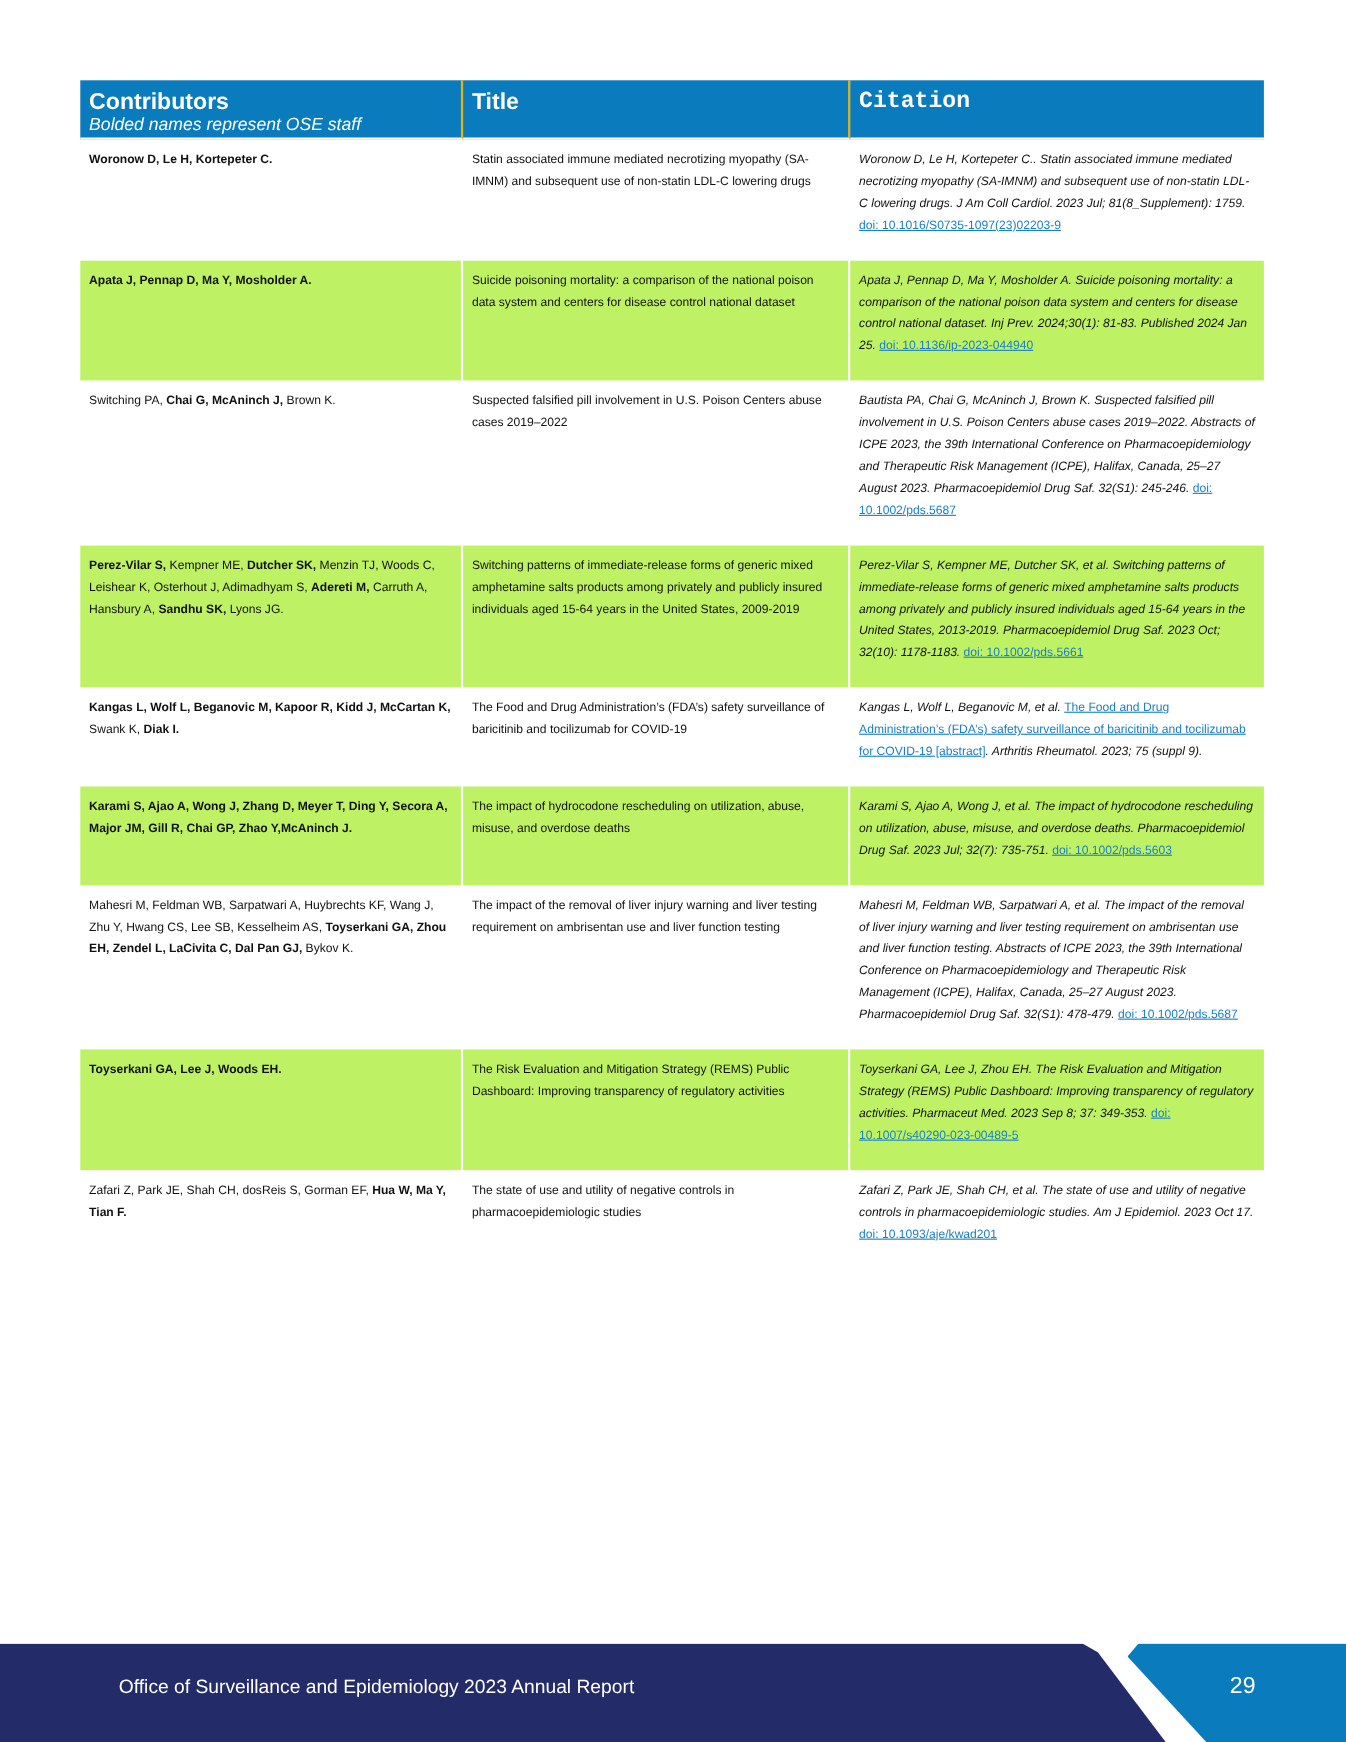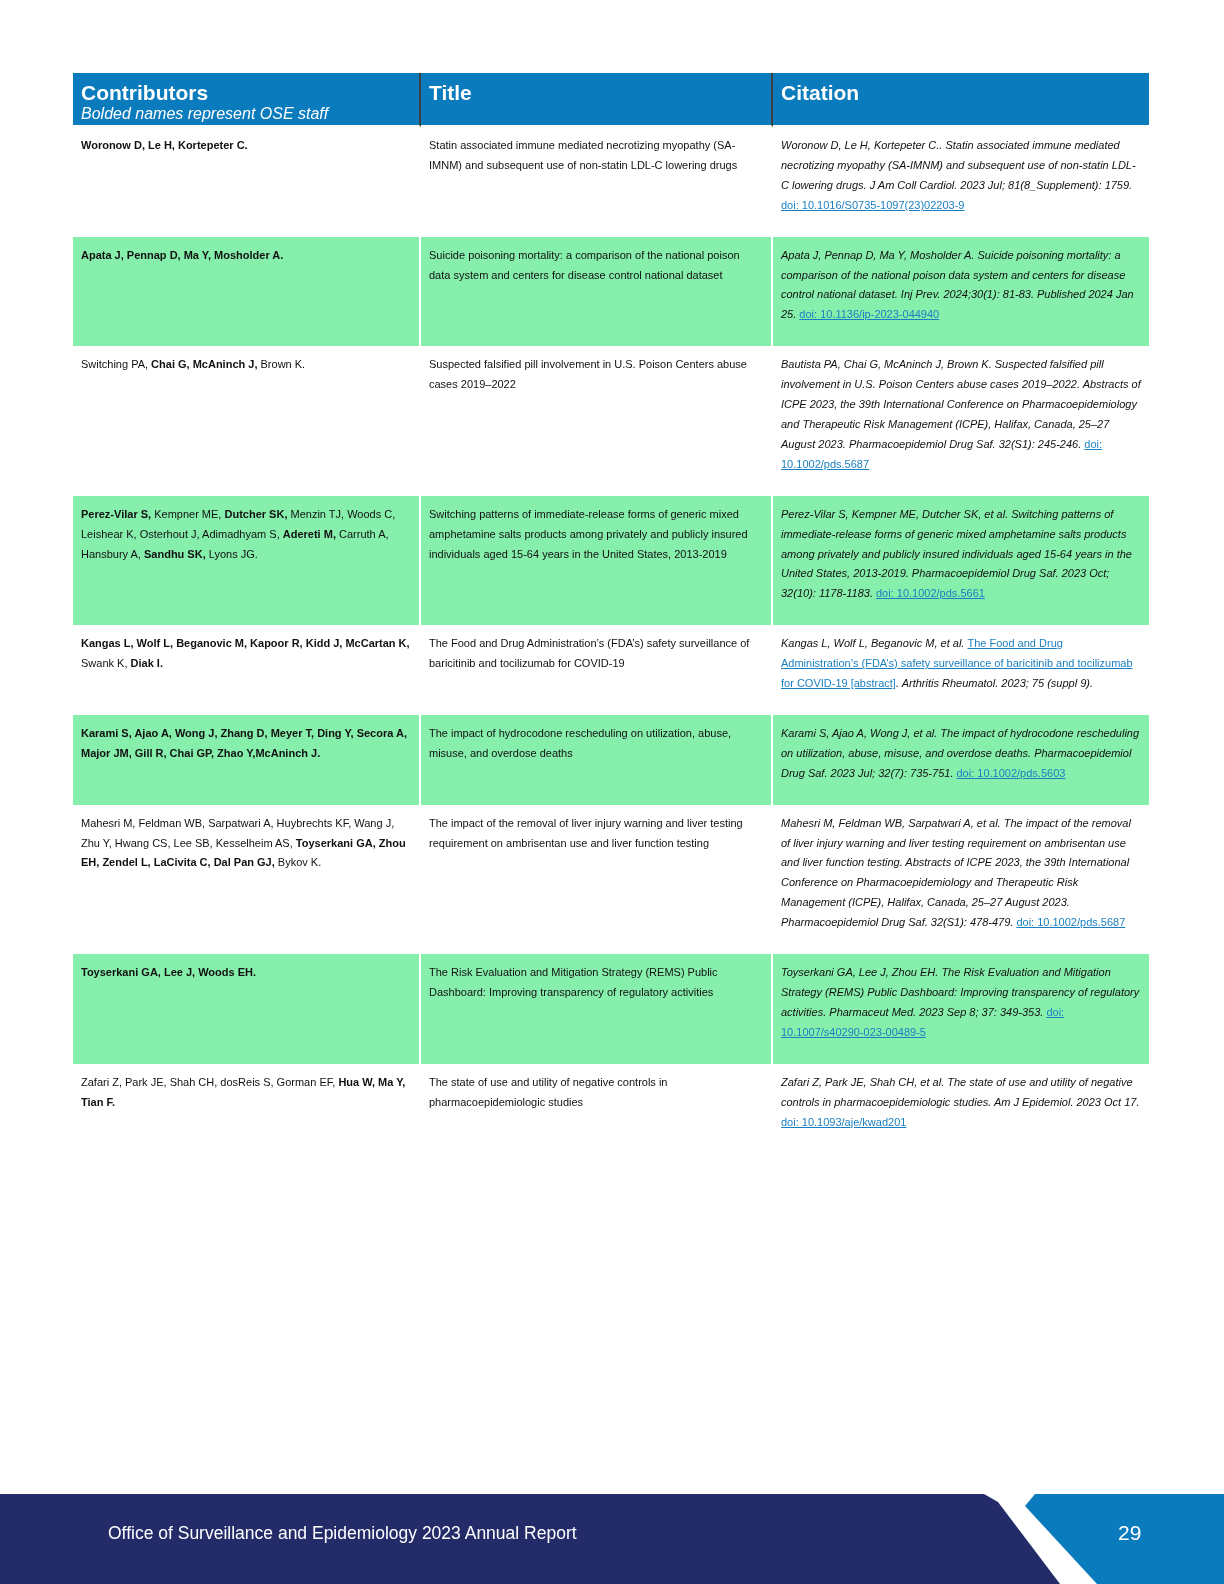--- a/index.html
+++ b/index.html
@@ -12,36 +12,36 @@
     col.c2 { width: 352px; }
     col.c3 { width: 376px; }
 
     th {
       background: #0a7bbd;
       color: #ffffff;
       text-align: left;
       vertical-align: top;
       padding: 8px 8px 2px 8px;
       height: 54px;
-      border-right: 2px solid #404040;
+      border-right: 2px solid #eab308;
       border-bottom: 2px solid #ffffff;
     }
-    th:last-child { border-right: none; }
+    th:last-child { border-right: none; font-family: Liberation Mono, monospace; }
     .th-title { font-size: 21px; font-weight: bold; line-height: 24px; display: block; }
     .th-sub { font-size: 16px; font-weight: normal; line-height: 18px; display: block; font-style: italic; }
 
     td {
       vertical-align: top;
       padding: 9px 8px 21px 8px;
       font-size: 11px;
       line-height: 19.9px;
       border-right: 2px solid #ffffff;
     }
     td:last-child { border-right: none; }
-    tr.shaded td { background: #86efac; }
+    tr.shaded td { background: #bef264; }
     tr.plain td { background: #ffffff; }
 
     .contrib b, .contrib .bold { font-weight: bold; }
     .cite { font-style: italic; }
     .link { color: #1a7fc0; text-decoration: underline; font-style: normal; }
 
     .footer {
       position: absolute; left: 0; top: 1494px; width: 1224px; height: 102px;
     }
     .footer-left {
@@ -99,21 +99,21 @@
           <td>Suicide poisoning mortality: a comparison of the national poison data system and centers for disease control national dataset</td>
           <td class="cite"><span>Apata J, Pennap D, Ma Y, Mosholder A. Suicide poisoning mortality: a comparison of the national poison data system and centers for disease control national dataset. Inj Prev. 2024;30(1): 81-83. Published 2024 Jan 25. </span><a class="link">doi: 10.1136/ip-2023-044940</a><span></span></td>
         </tr>
         <tr class="plain">
           <td class="contrib"><span>Switching PA, </span><span class="bold">Chai G, McAninch J,</span><span> Brown K.</span></td>
           <td>Suspected falsified pill involvement in U.S. Poison Centers abuse cases 2019–2022</td>
           <td class="cite"><span>Bautista PA, Chai G, McAninch J, Brown K. Suspected falsified pill involvement in U.S. Poison Centers abuse cases 2019–2022. Abstracts of ICPE 2023, the 39th International Conference on Pharmacoepidemiology and Therapeutic Risk Management (ICPE), Halifax, Canada, 25–27 August 2023. Pharmacoepidemiol Drug Saf. 32(S1): 245-246. </span><a class="link">doi: 10.1002/pds.5687</a><span></span></td>
         </tr>
         <tr class="shaded">
           <td class="contrib"><span class="bold">Perez-Vilar S,</span><span> Kempner ME, </span><span class="bold">Dutcher SK,</span><span> Menzin TJ, Woods C, Leishear K, Osterhout J, Adimadhyam S, </span><span class="bold">Adereti M,</span><span> Carruth A, Hansbury A, </span><span class="bold">Sandhu SK,</span><span> Lyons JG.</span></td>
-          <td>Switching patterns of immediate-release forms of generic mixed amphetamine salts products among privately and publicly insured individuals aged 15-64 years in the United States, 2013-2019</td>
+          <td>Switching patterns of immediate-release forms of generic mixed amphetamine salts products among privately and publicly insured individuals aged 15-64 years in the United States, 2009-2019</td>
           <td class="cite"><span>Perez-Vilar S, Kempner ME, Dutcher SK, et al. Switching patterns of immediate-release forms of generic mixed amphetamine salts products among privately and publicly insured individuals aged 15-64 years in the United States, 2013-2019. Pharmacoepidemiol Drug Saf. 2023 Oct; 32(10): 1178-1183. </span><a class="link">doi: 10.1002/pds.5661</a><span></span></td>
         </tr>
         <tr class="plain">
           <td class="contrib"><span class="bold">Kangas L, Wolf L, Beganovic M, Kapoor R, Kidd J, McCartan K,</span><span> Swank K, </span><span class="bold">Diak I.</span></td>
           <td>The Food and Drug Administration’s (FDA’s) safety surveillance of baricitinib and tocilizumab for COVID-19</td>
           <td class="cite"><span>Kangas L, Wolf L, Beganovic M, et al. </span><a class="link">The Food and Drug Administration’s (FDA’s) safety surveillance of baricitinib and tocilizumab for COVID-19 [abstract]</a><span>. Arthritis Rheumatol. 2023; 75 (suppl 9).</span></td>
         </tr>
         <tr class="shaded">
           <td class="contrib"><span class="bold">Karami S, Ajao A, Wong J, Zhang D, Meyer T, Ding Y, Secora A, Major JM, Gill R, Chai GP, Zhao Y,McAninch J.</span></td>
           <td>The impact of hydrocodone rescheduling on utilization, abuse, misuse, and overdose deaths</td>

